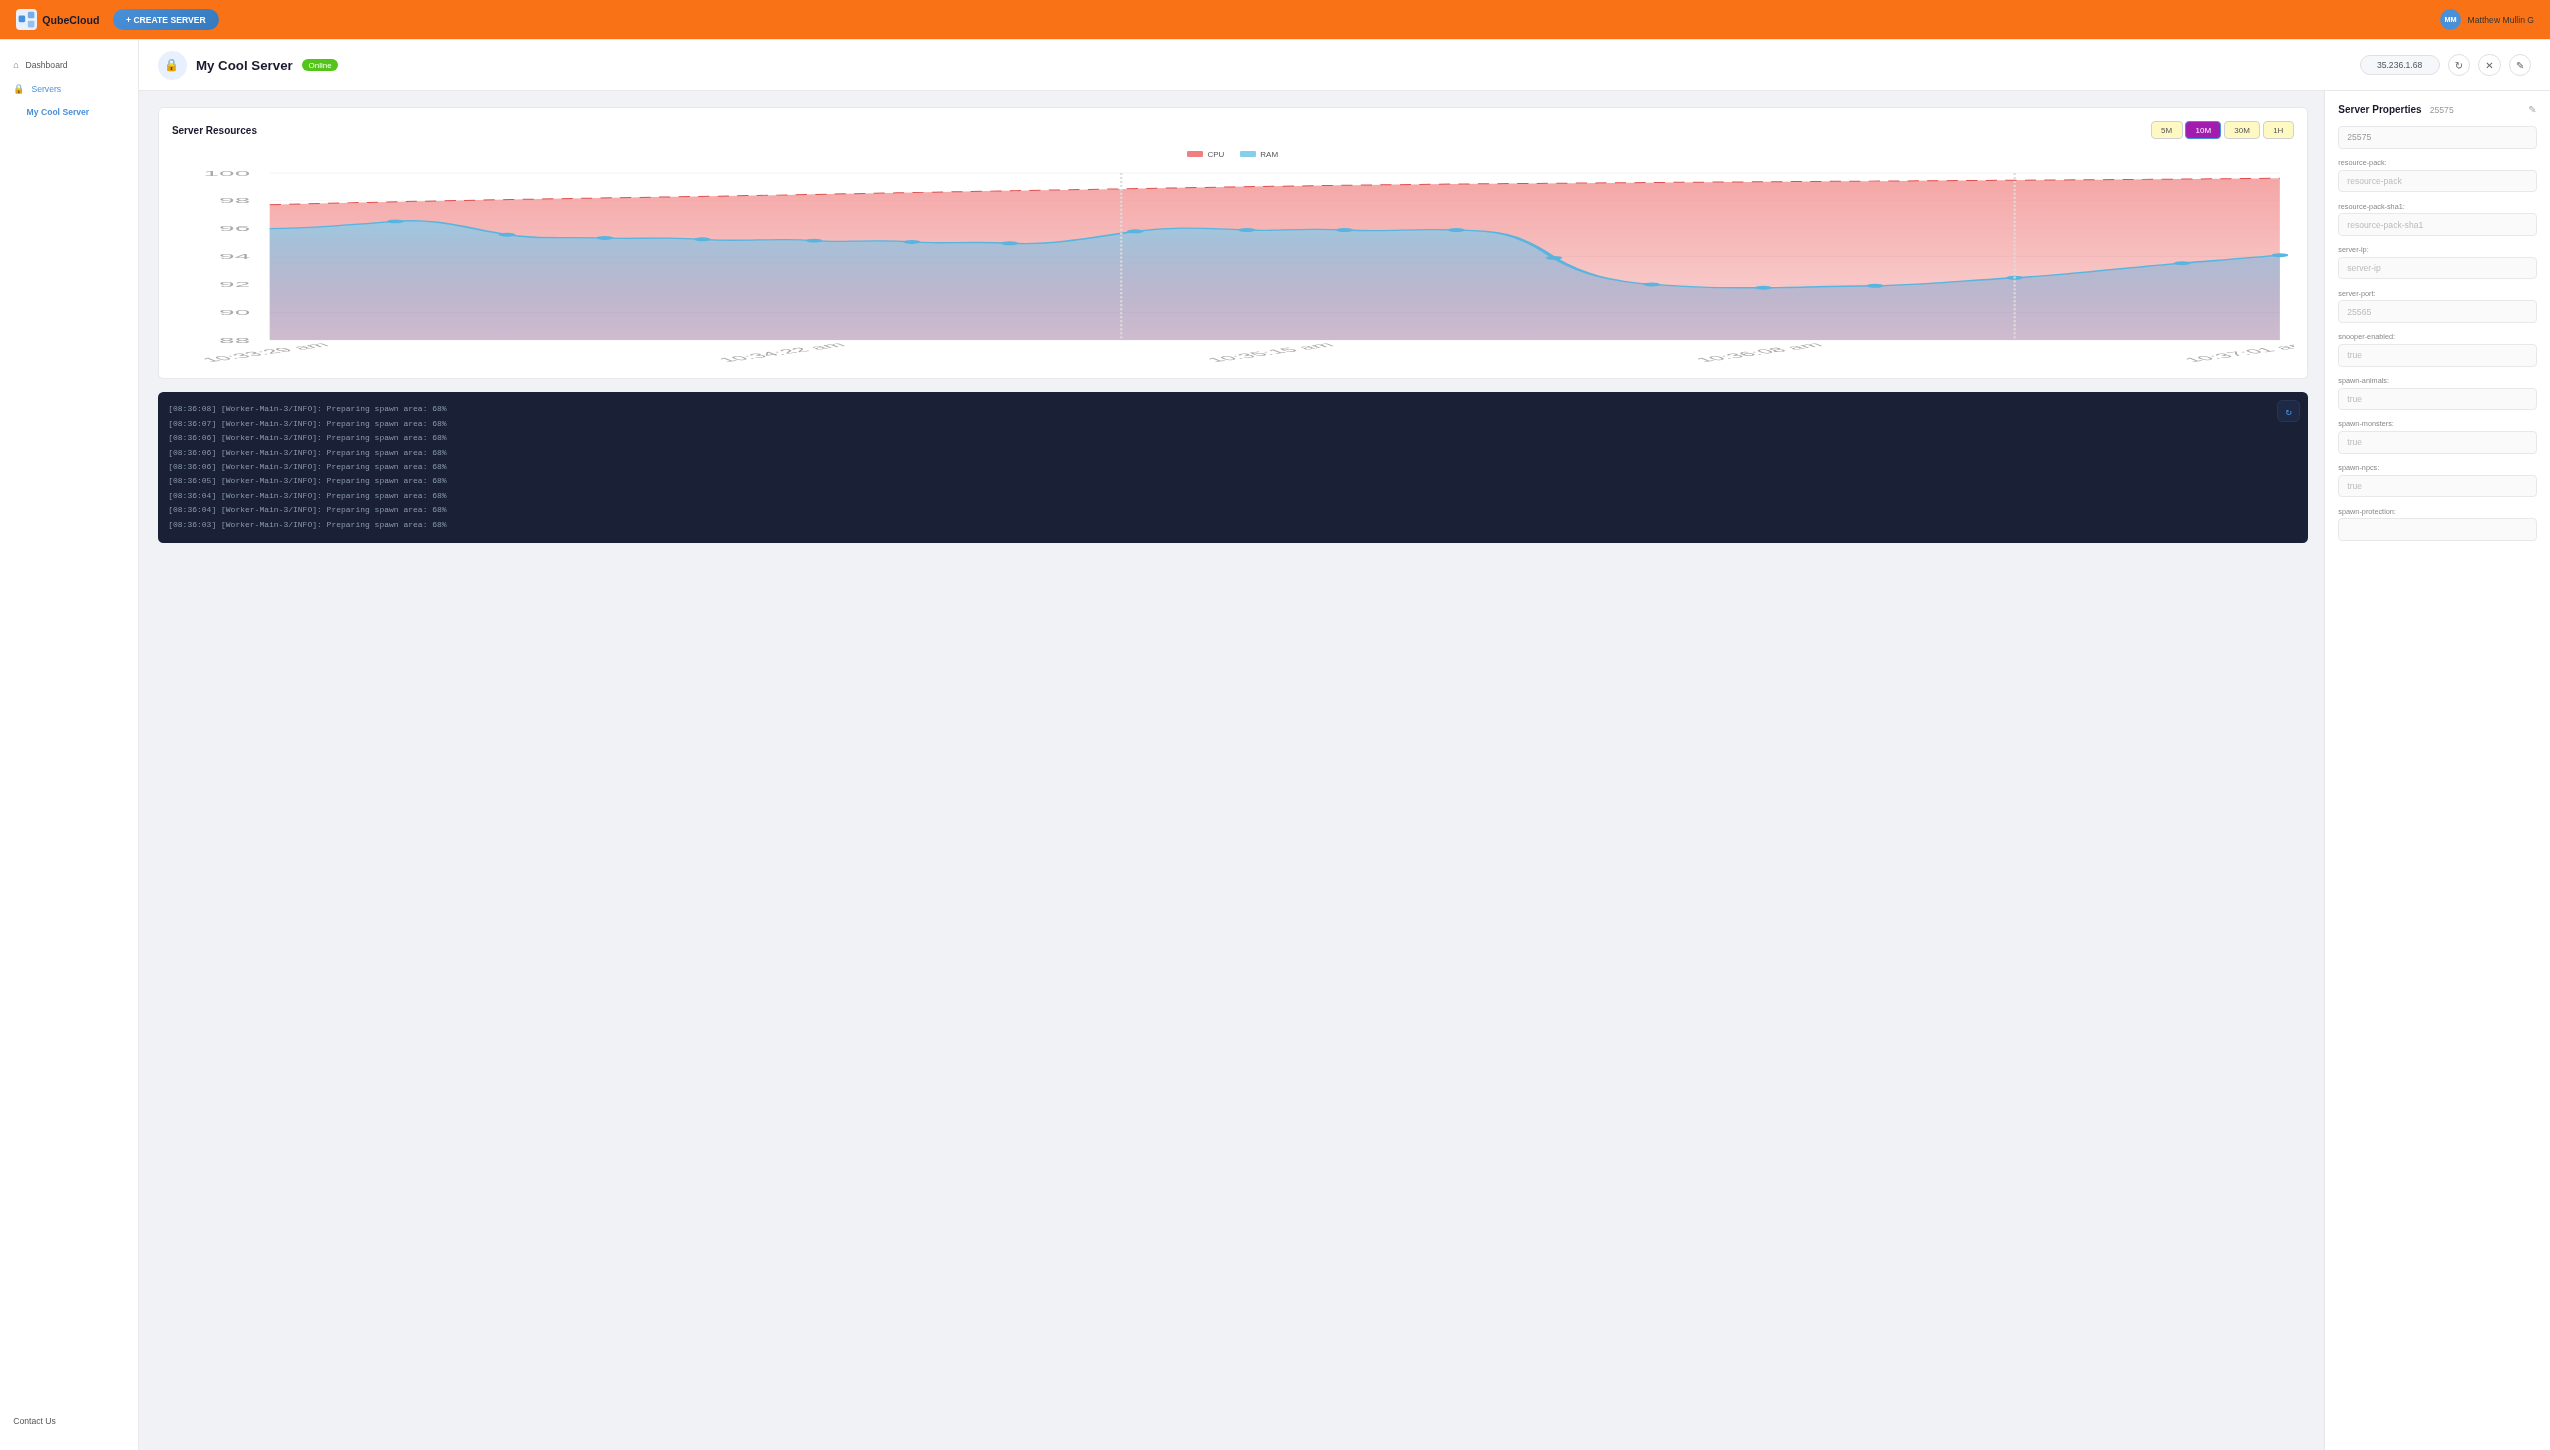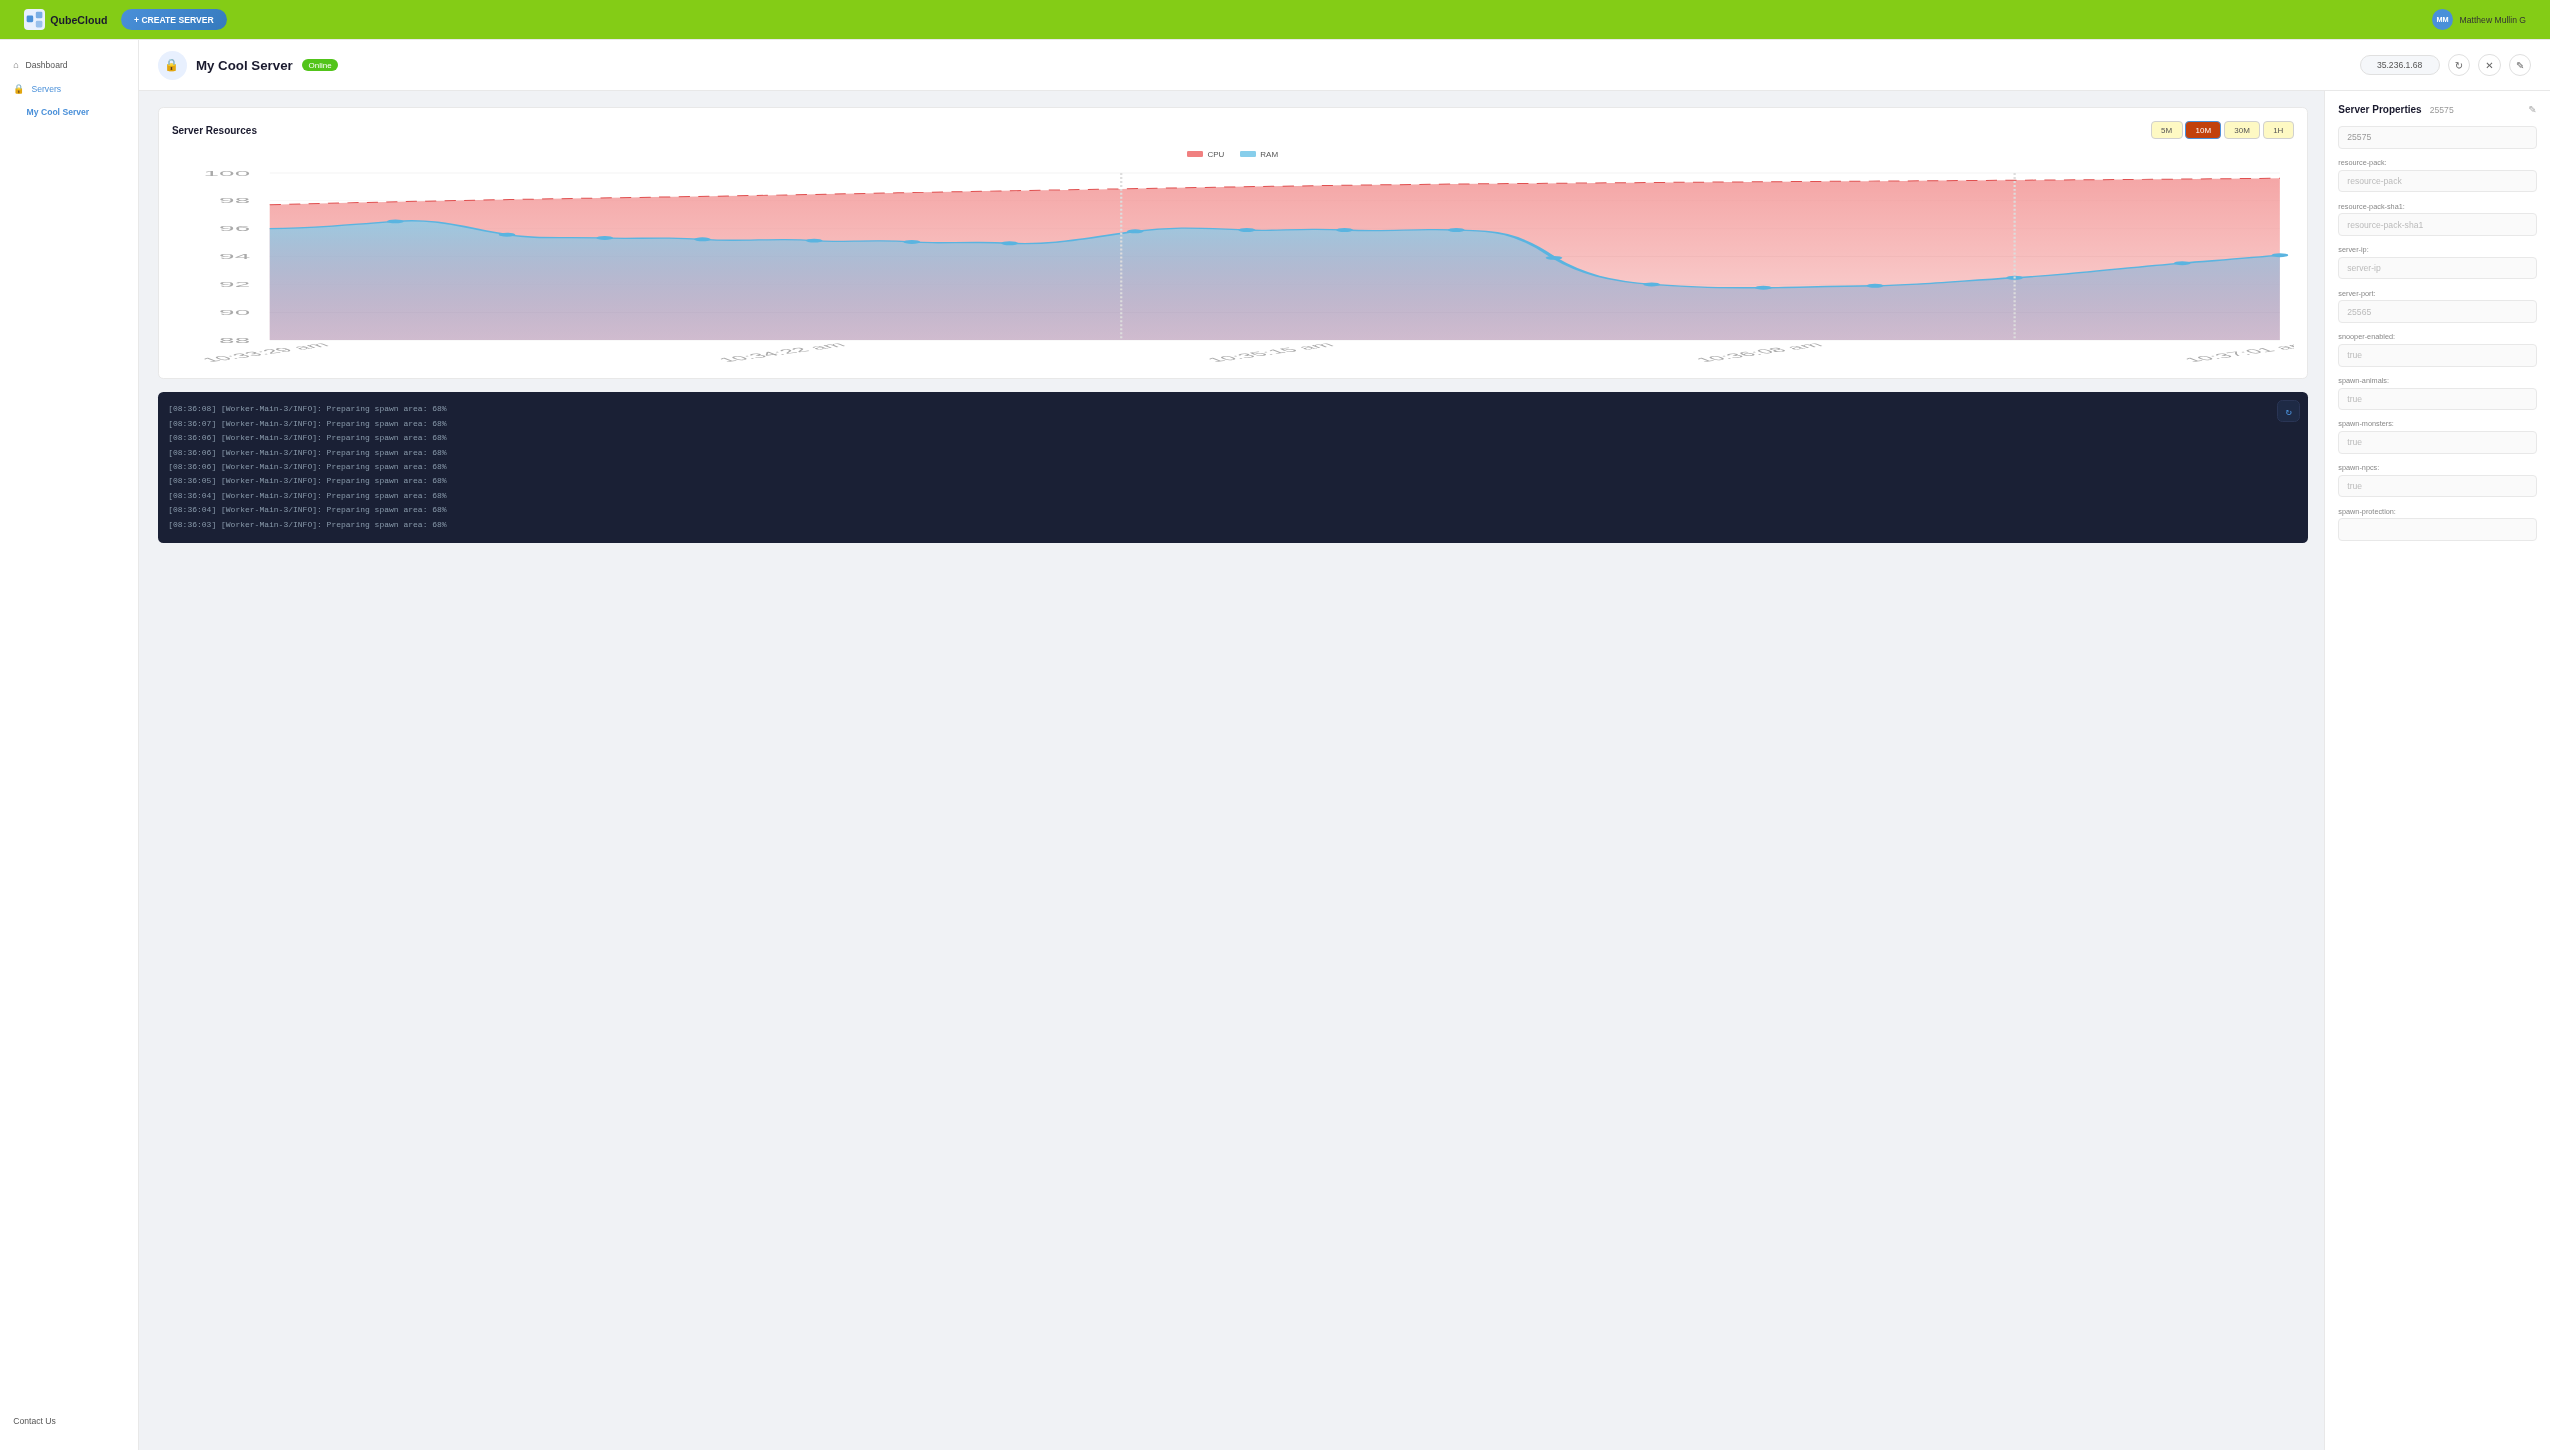--- a/index.html
+++ b/index.html
@@ -1,22 +1,22 @@
 <!DOCTYPE html>
 <html style="font-size:10.6px"><head>
   <meta charset="utf-8">
   <style>
     * { box-sizing: border-box; margin: 0; padding: 0; }
     body { font-family: -apple-system, BlinkMacSystemFont, 'Segoe UI', sans-serif; background: #f0f2f5; display: flex; flex-direction: column; height: 100vh; overflow: hidden; }
 
     
     .header {
       display: flex; align-items: center; justify-content: space-between;
-      background: #84cc16; border-bottom: 0.7px solid #e8e8e8;
-      padding: 0 24px; height: 40px; flex-shrink: 0;
+      background: #f97316; border-bottom: 0.7px solid #e8e8e8;
+      padding: 0 16px; height: 40px; flex-shrink: 0;
     }
     .header-left { display: flex; align-items: center; gap: 13.3px; }
     .logo { display: flex; align-items: center; gap: 5.3px; }
     .logo-icon { width: 21px; height: 21px; }
     .logo-text { font-size: 10.6px; font-weight: 600; color: #1a1a2e; }
     .create-btn {
       background: linear-gradient(135deg, #4a90d9, #357abd);
       color: #fff; border: none; border-radius: 16.6px;
       padding: 5.3px 13.3px; font-size: 8.6px; font-weight: 600;
       cursor: pointer; display: flex; align-items: center; gap: 4px;
@@ -86,21 +86,21 @@
       background: #fff; border-radius: 5.3px; border: 0.7px solid #e8e8e8;
       padding: 13.3px; 
     }
     .chart-header { display: flex; align-items: center; justify-content: space-between; margin-bottom: 10.6px; }
     .chart-title { font-size: 10px; font-weight: 600; color: #1a1a2e; }
     .time-filters { display: flex; gap: 2.7px; }
     .time-btn {
       padding: 3.3px 9.3px; border: 0.7px solid #d0d0d0; border-radius: 4px;
       background: #fef9c3; font-size: 8px; cursor: pointer; color: #555;
     }
-    .time-btn.active { background: #c2410c; border-color: #4a90d9; color: #fff; }
+    .time-btn.active { background: #a21caf; border-color: #4a90d9; color: #fff; }
 
     
     .chart-legend { display: flex; justify-content: center; gap: 16px; margin-bottom: 6.6px; }
     .legend-item { display: flex; align-items: center; gap: 4px; font-size: 8px; color: #555; }
     .legend-color { width: 16px; height: 6.6px; border-radius: 1.3px; }
     .legend-cpu { background: #f08080; }
     .legend-ram { background: #87ceeb; }
 
     
     .chart-container { position: relative; height: 199px; }

